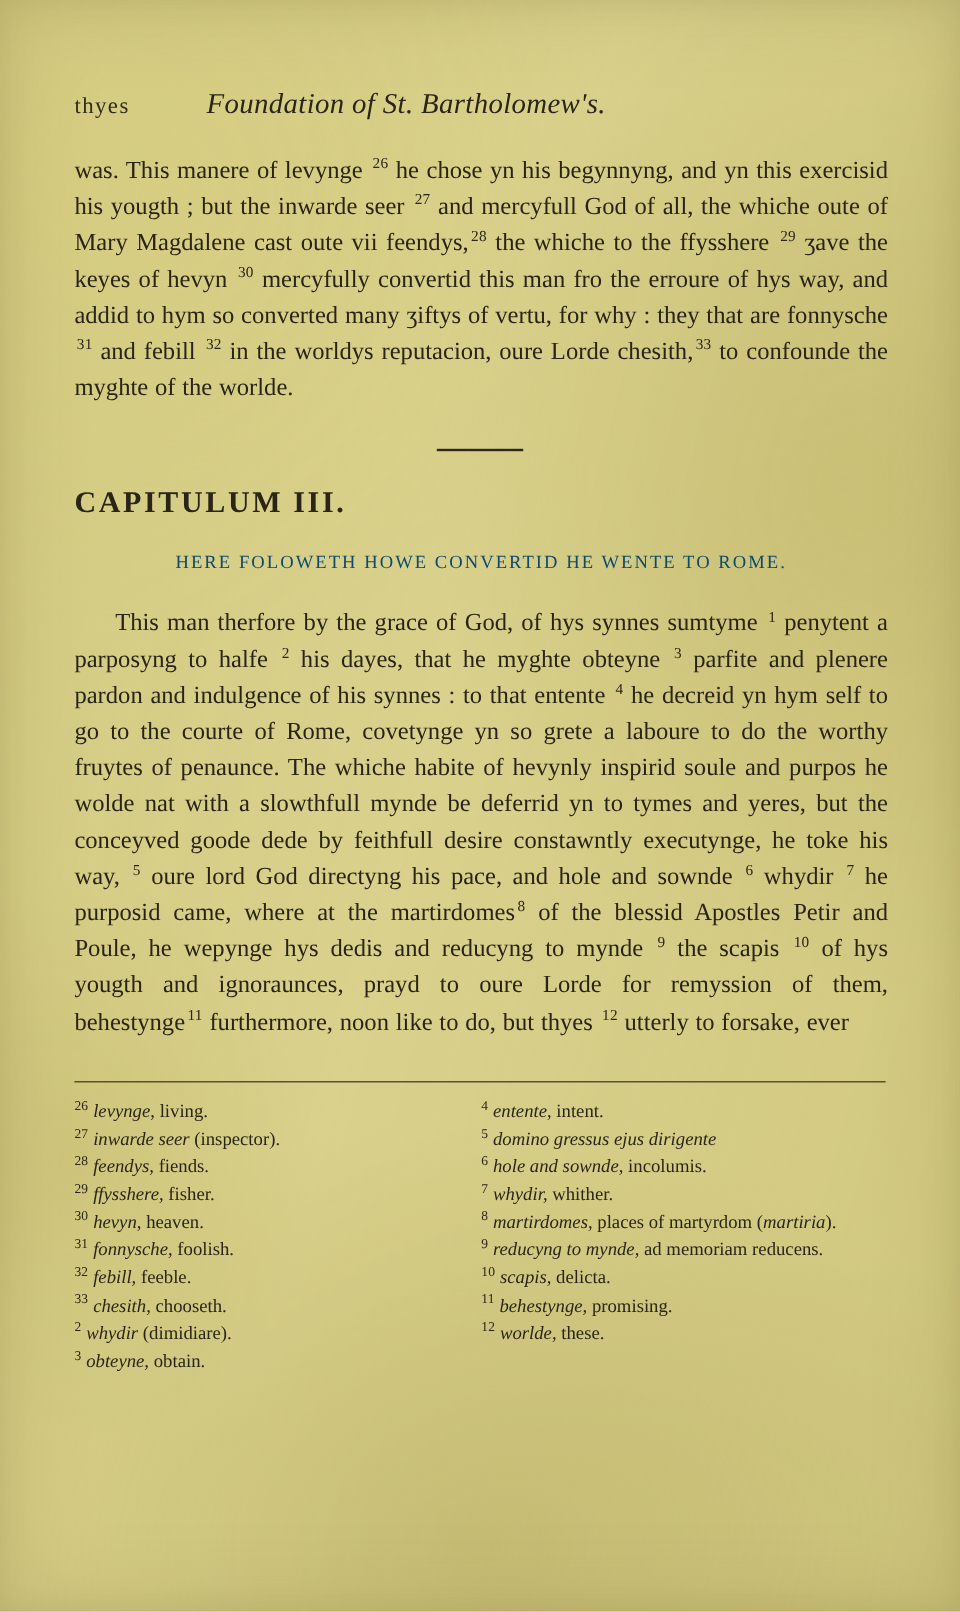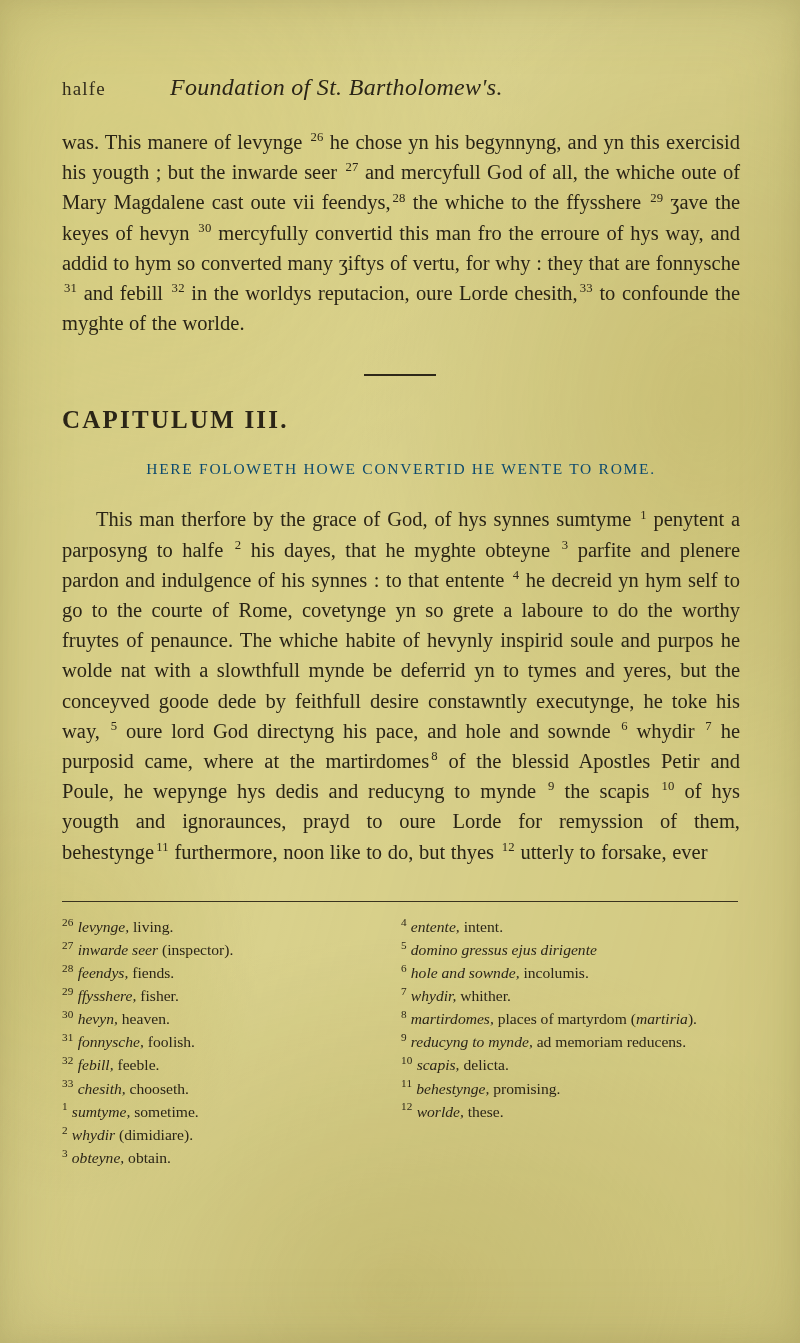--- a/index.html
+++ b/index.html
@@ -156,21 +156,21 @@
 </style>
 </head>
 <body>
 
 <div class="paper-texture"></div>
 <div class="page-vignette"></div>
 
 <div class="page">
 
   <div class="running-head">
-    <span class="folio">halfe</span>
+    <span class="folio">thyes</span>
     <span class="head-title">Foundation of St. Bartholomew's.</span>
   </div>
 
   <div class="text-block">
     <p class="para first">was.  This manere of levynge <sup>26</sup> he chose yn his begynnyng, and yn this exercisid his yougth ; but the inwarde seer <sup>27</sup> and mercyfull God of all, the whiche oute of Mary Magdalene cast oute vii feendys,<sup>28</sup> the whiche to the ffysshere <sup>29</sup> ʒave the keyes of hevyn <sup>30</sup> mercyfully convertid this man fro the erroure of hys way, and addid to hym so converted many ʒiftys of vertu, for why : they that are fonnysche <sup>31</sup> and febill <sup>32</sup> in the worldys reputacion, oure Lorde chesith,<sup>33</sup> to confounde the myghte of the worlde.</p>
   </div>
 
   <div class="divider-wrap">
     <div class="divider"></div>
   </div>
@@ -186,21 +186,20 @@
   <div class="footnotes">
     <div class="fn-col">
         <p class="fn"><span class="num">26</span><span class="term">levynge,</span><span class="gloss"> living.</span></p>
         <p class="fn"><span class="num">27</span><span class="term">inwarde seer</span><span class="gloss"> (inspector).</span></p>
         <p class="fn"><span class="num">28</span><span class="term">feendys,</span><span class="gloss"> fiends.</span></p>
         <p class="fn"><span class="num">29</span><span class="term">ffysshere,</span><span class="gloss"> fisher.</span></p>
         <p class="fn"><span class="num">30</span><span class="term">hevyn,</span><span class="gloss"> heaven.</span></p>
         <p class="fn"><span class="num">31</span><span class="term">fonnysche,</span><span class="gloss"> foolish.</span></p>
         <p class="fn"><span class="num">32</span><span class="term">febill,</span><span class="gloss"> feeble.</span></p>
         <p class="fn"><span class="num">33</span><span class="term">chesith,</span><span class="gloss"> chooseth.</span></p>
-        <p class="fn"><span class="num">1</span><span class="term">sumtyme,</span><span class="gloss"> sometime.</span></p>
         <p class="fn"><span class="num">2</span><span class="term">whydir</span><span class="gloss"> (dimidiare).</span></p>
         <p class="fn"><span class="num">3</span><span class="term">obteyne,</span><span class="gloss"> obtain.</span></p>
       </div>
     <div class="fn-col">
         <p class="fn"><span class="num">4</span><span class="term">entente,</span><span class="gloss"> intent.</span></p>
         <p class="fn"><span class="num">5</span><span class="term">domino gressus ejus dirigente</span></p>
         <p class="fn"><span class="num">6</span><span class="term">hole and sownde,</span><span class="gloss"> incolumis.</span></p>
         <p class="fn"><span class="num">7</span><span class="term">whydir,</span><span class="gloss"> whither.</span></p>
         <p class="fn"><span class="num">8</span><span class="term">martirdomes,</span><span class="gloss"> places of martyrdom (</span><span class="term">martiria</span><span class="gloss">).</span></p>
         <p class="fn"><span class="num">9</span><span class="term">reducyng to mynde,</span><span class="gloss"> ad memoriam reducens.</span></p>

